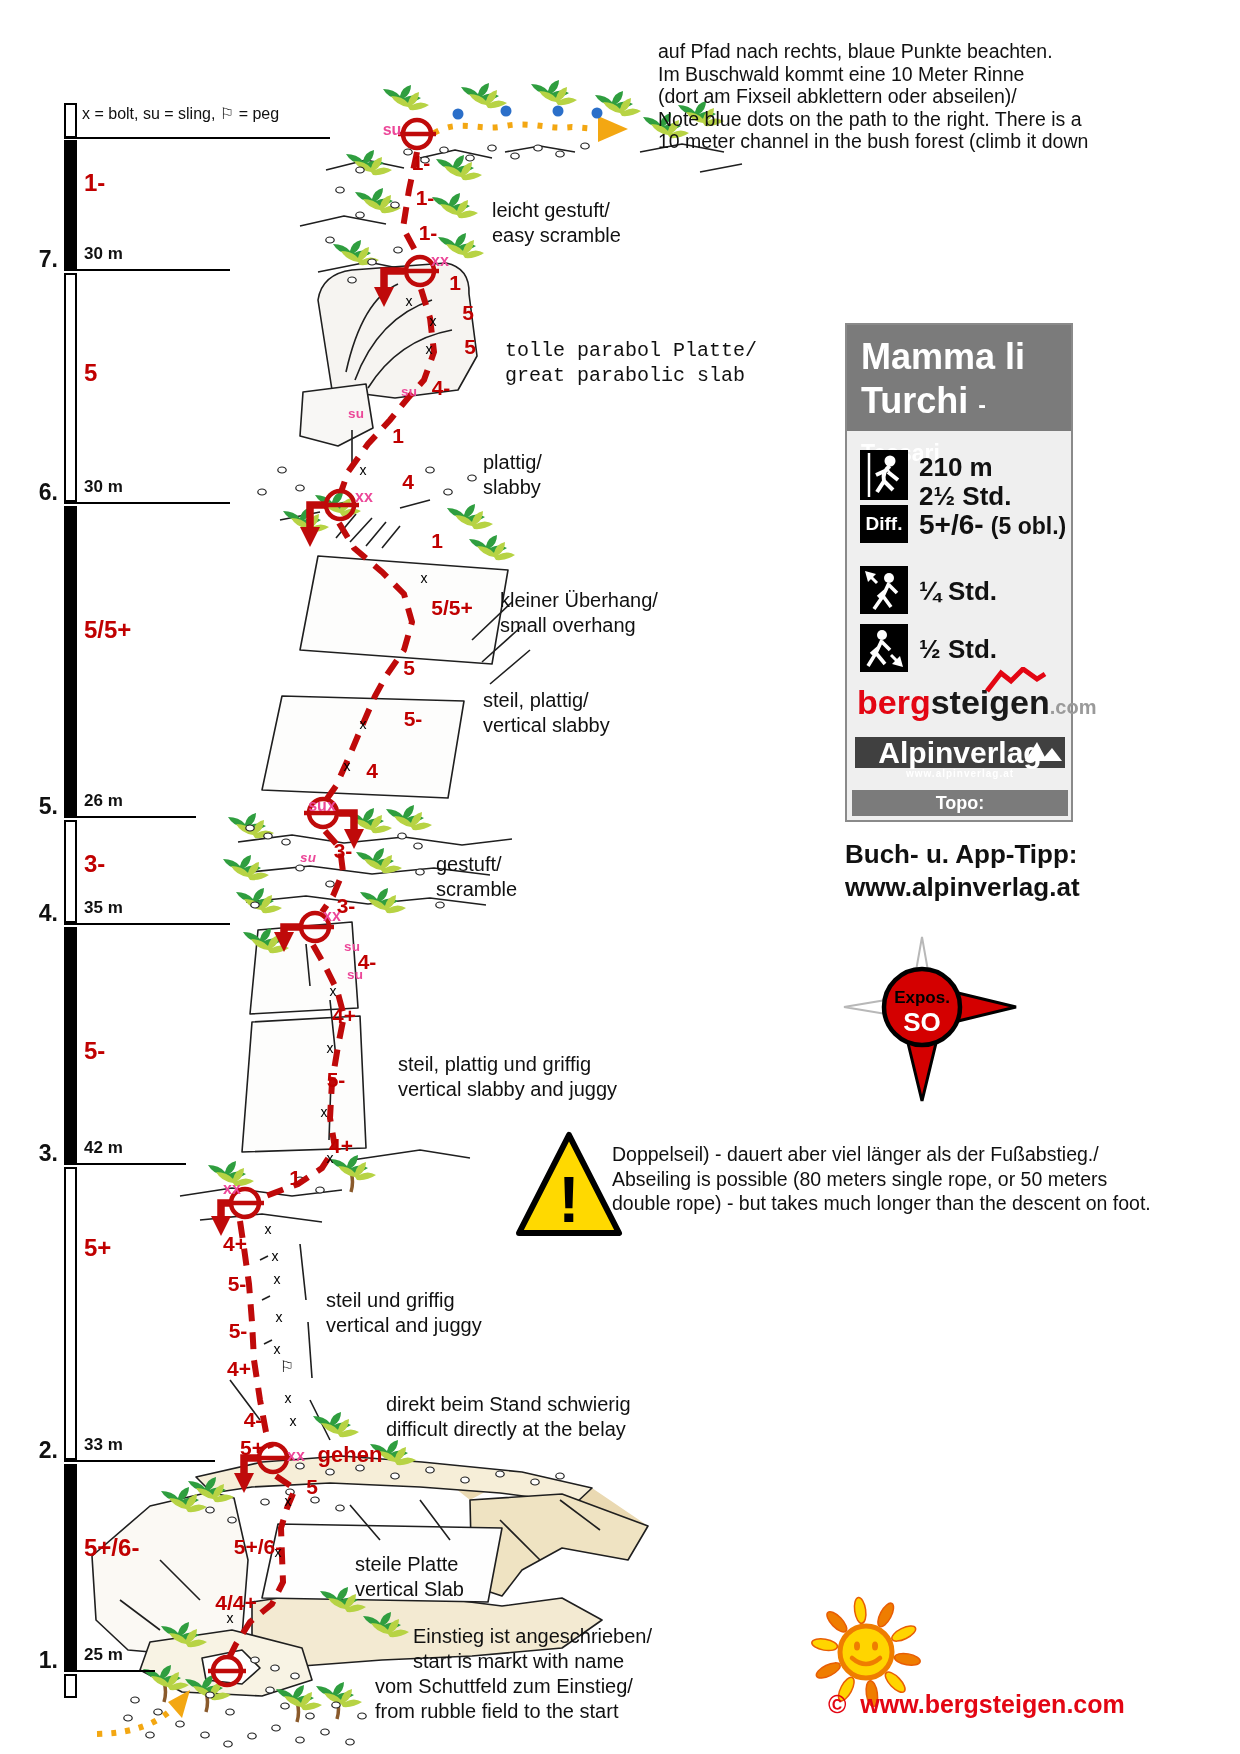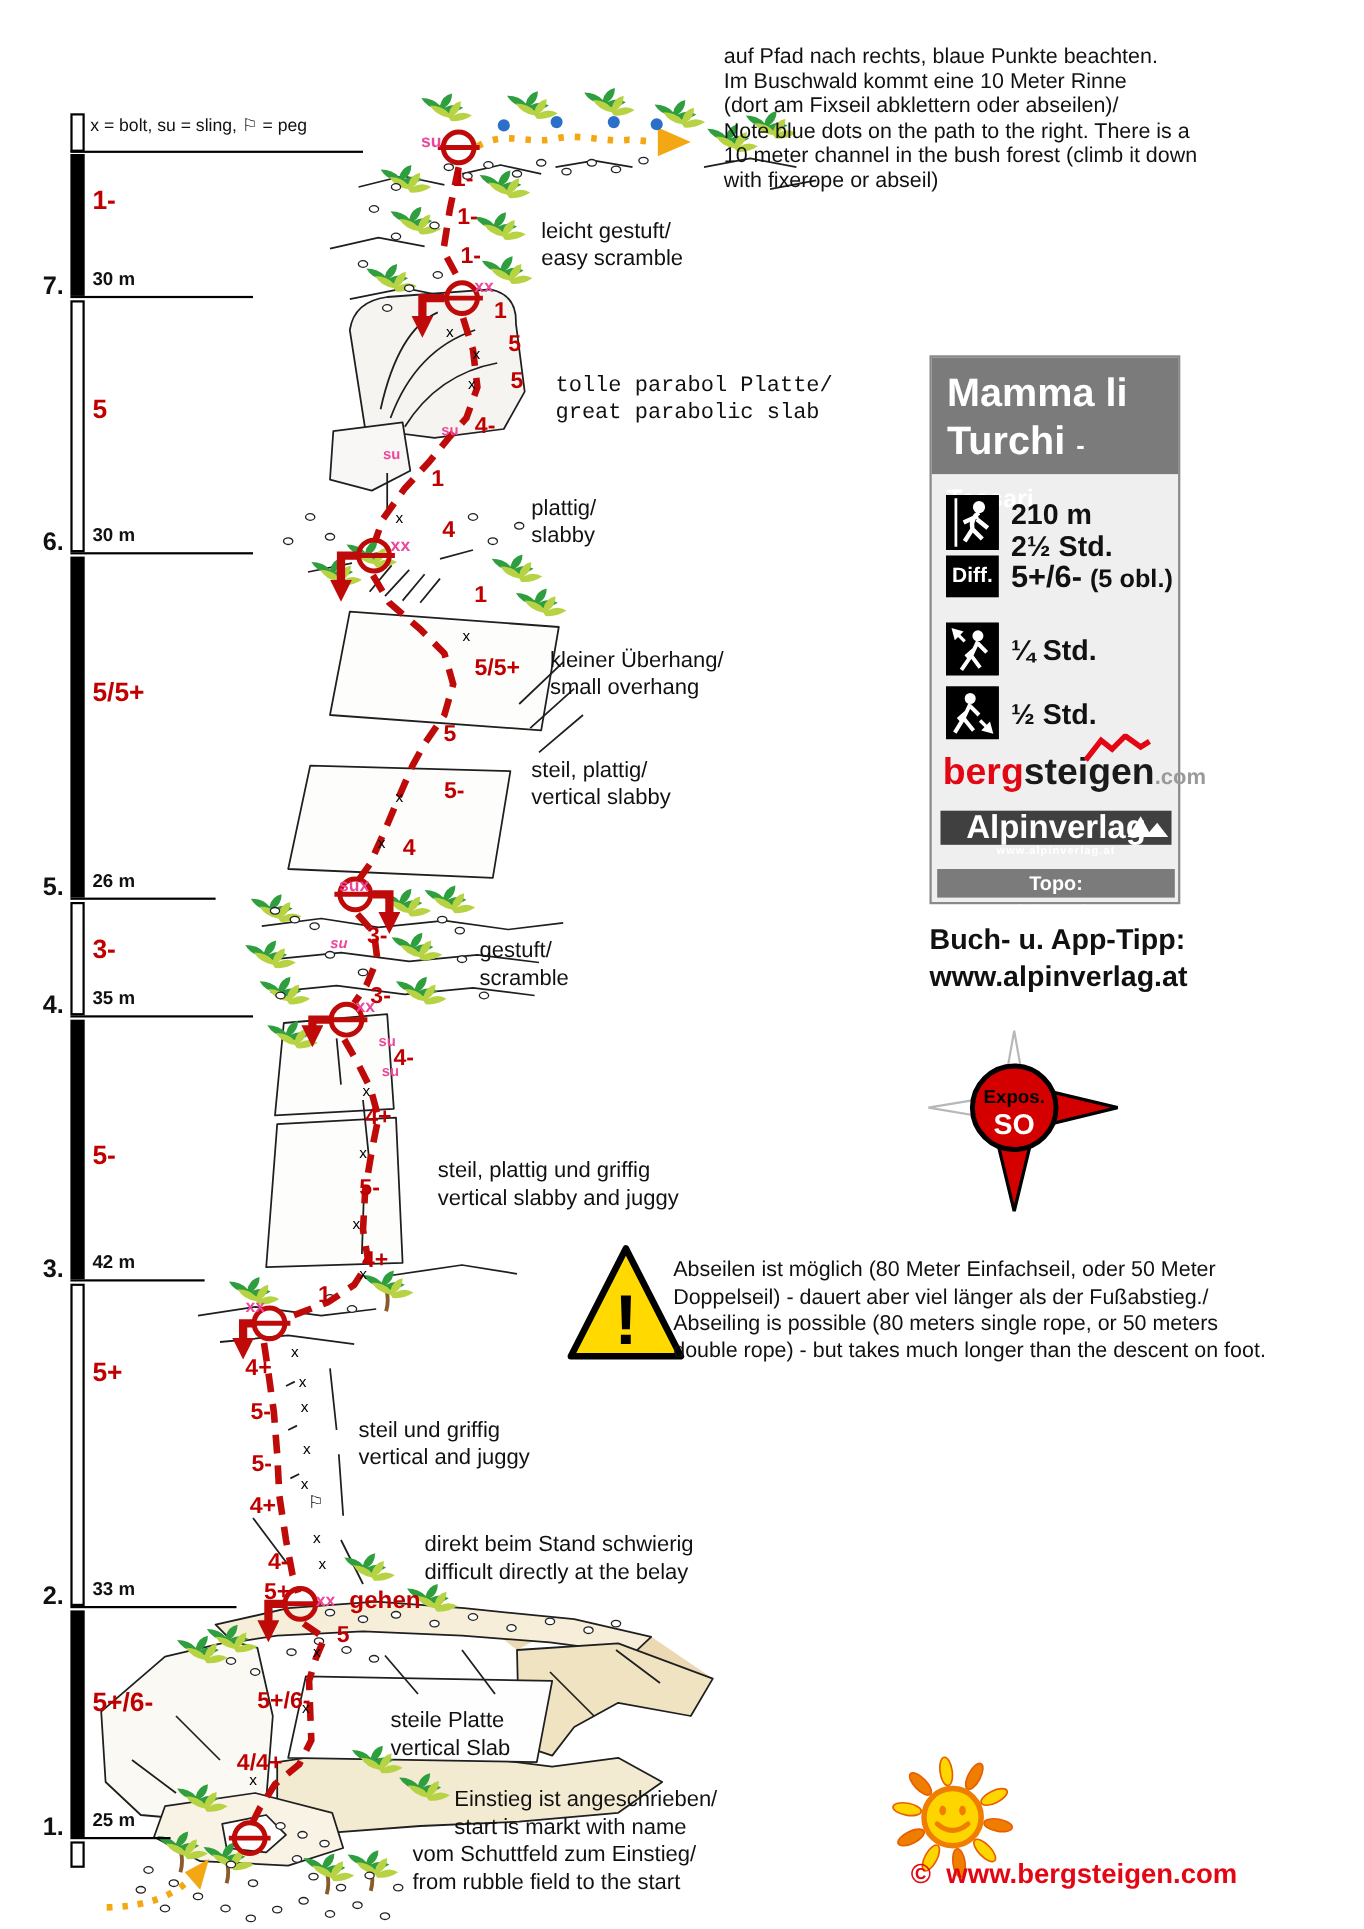--- a/index.html
+++ b/index.html
@@ -421,21 +421,20 @@
         <div>start is markt with name</div>
       </div>
     </div>
 
   <div class="hnote" id="hnote">
       <div>auf Pfad nach rechts, blaue Punkte beachten.</div>
       <div>Im Buschwald kommt eine 10 Meter Rinne</div>
       <div>(dort am Fixseil abklettern oder abseilen)/</div>
       <div>Note blue dots on the path to the right. There is a</div>
       <div>10 meter channel in the bush forest (climb it down</div>
-      <div>with fixerope or abseil)</div>
     </div>
 
   <div class="infobox">
     <div class="ib-head">
       <div class="ib-t1">Mamma li</div>
       <div class="ib-t2"><span>Turchi</span> <span class="suf">- Tessari</span></div>
     </div>
     <div class="ib-body">
       <svg class="ib-ic" style="top:19px" width="48" height="50">
         <rect width="48" height="50" fill="#000"></rect>
@@ -496,21 +495,20 @@
     <circle cx="92" cy="82" r="38" fill="#d40000" stroke="#000" stroke-width="4.5"></circle>
     <text x="92" y="78" text-anchor="middle" font-family="Liberation Sans, DejaVu Sans, sans-serif" font-size="17" font-weight="bold" fill="#000" id="cmp-label">Expos.</text>
     <text x="92" y="106" text-anchor="middle" font-family="Liberation Sans, DejaVu Sans, sans-serif" font-size="26" font-weight="bold" fill="#fff" id="cmp-dir">SO</text>
   </svg>
 
   <svg class="layer" style="left:515px;top:1128px" width="112" height="114">
     <polygon points="54,7 104,105 4,105" fill="#ffd900" stroke="#000" stroke-width="6" stroke-linejoin="round"></polygon>
     <text x="54" y="94" text-anchor="middle" font-family="Liberation Sans, DejaVu Sans, sans-serif" font-size="64" font-weight="bold" fill="#000">!</text>
   </svg>
   <div class="warntext" id="warntext">
-      <div>Abseilen ist möglich (80 Meter Einfachseil, oder 50 Meter</div>
       <div>Doppelseil) - dauert aber viel länger als der Fußabstieg./</div>
       <div>Abseiling is possible (80 meters single rope, or 50 meters</div>
       <div>double rope) - but takes much longer than the descent on foot.</div>
     </div>
 
   <svg class="layer" style="left:800px;top:1588px" width="140" height="125">
     <g id="sunrays">
         <g transform="rotate(10 66 64)">
           <ellipse cx="108" cy="64" rx="13" ry="5.5" fill="#ef7d00" stroke="#e85d04" stroke-width="1.5"></ellipse>
         </g>

